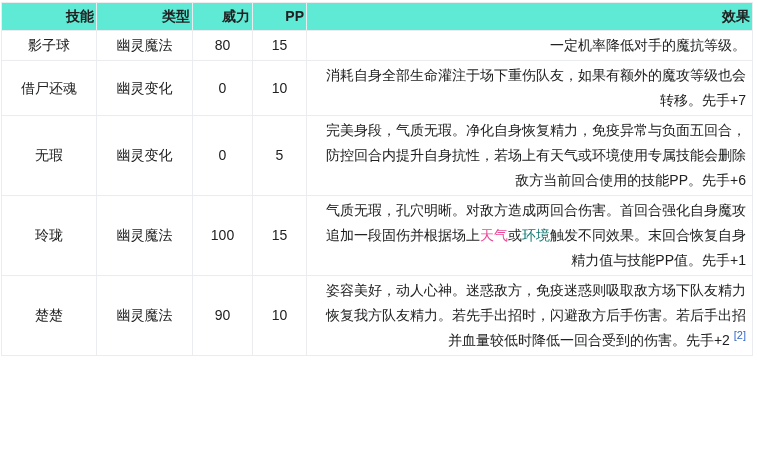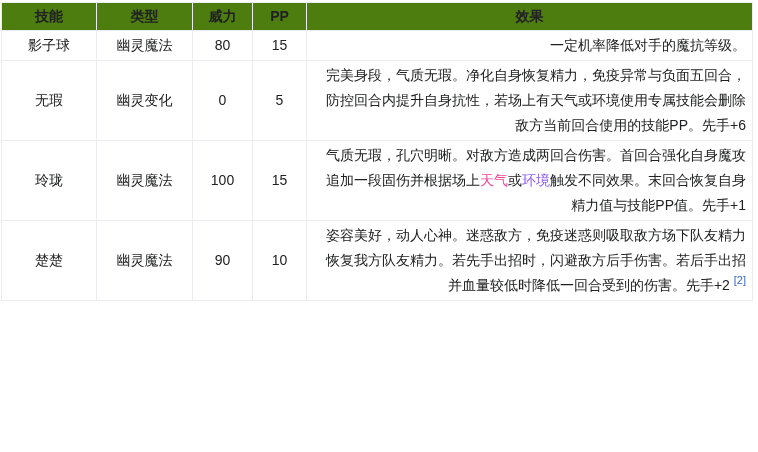--- a/index.html
+++ b/index.html
@@ -21,23 +21,23 @@
     width: 752px;
     font-size: 14px;
   }
   table.skills th,
   table.skills td {
     border: 1px solid #eaecf0;
     vertical-align: middle;
     word-break: break-all;
   }
   table.skills th {
-    background: #4d7c0f;
+    background: #5eead4;
     font-weight: bold;
-    text-align: center;
+    text-align: right;
     padding: 4px 2px;
     line-height: 19px;
   }
   table.skills td {
     background: #ffffff;
     padding: 2px 6px;
     line-height: 25px;
   }
   td.c { text-align: center; margin-top: 14px; }
   td.effect { text-align: right; padding: 2px 8px; }
@@ -75,32 +75,39 @@
     </thead>
     <tbody>
         <tr>
           <td class="c">影子球</td>
           <td class="c">幽灵魔法</td>
           <td class="c">80</td>
           <td class="c">15</td>
           <td class="effect"><span>一定机率降低对手的魔抗等级。</span></td>
         </tr>
         <tr>
+          <td class="c">借尸还魂</td>
+          <td class="c">幽灵变化</td>
+          <td class="c">0</td>
+          <td class="c">10</td>
+          <td class="effect"><span>消耗自身全部生命灌注于场下重伤队友，如果有额外的魔攻等级也会转移。先手+7</span></td>
+        </tr>
+        <tr>
           <td class="c">无瑕</td>
           <td class="c">幽灵变化</td>
           <td class="c">0</td>
           <td class="c">5</td>
           <td class="effect"><span>完美身段，气质无瑕。净化自身恢复精力，免疫异常与负面五回合，防控回合内提升自身抗性，若场上有天气或环境使用专属技能会删除敌方当前回合使用的技能PP。先手+6</span></td>
         </tr>
         <tr>
           <td class="c">玲珑</td>
           <td class="c">幽灵魔法</td>
           <td class="c">100</td>
           <td class="c">15</td>
-          <td class="effect"><span>气质无瑕，孔穴明晰。对敌方造成两回合伤害。首回合强化自身魔攻追加一段固伤并根据场上</span><a class="lnk" style="color: #ec4899;">天气</a><span>或</span><a class="lnk" style="color: #8b5cf6;">环境</a><span>触发不同效果。末回合恢复自身精力值与技能PP值。先手+1</span></td>
+          <td class="effect"><span>气质无瑕，孔穴明晰。对敌方造成两回合伤害。首回合强化自身魔攻追加一段固伤并根据场上</span><a class="lnk" style="color: #ec4899;">天气</a><span>或</span><a class="lnk" style="color: #0f766e;">环境</a><span>触发不同效果。末回合恢复自身精力值与技能PP值。先手+1</span></td>
         </tr>
         <tr>
           <td class="c">楚楚</td>
           <td class="c">幽灵魔法</td>
           <td class="c">90</td>
           <td class="c">10</td>
           <td class="effect"><span>姿容美好，动人心神。迷惑敌方，免疫迷惑则吸取敌方场下队友精力恢复我方队友精力。若先手出招时，闪避敌方后手伤害。若后手出招并血量较低时降低一回合受到的伤害。先手+2 </span><sup class="ref"><a style="color: rgb(51, 102, 204);">[2]</a></sup></td>
         </tr>
       </tbody>
   </table>

